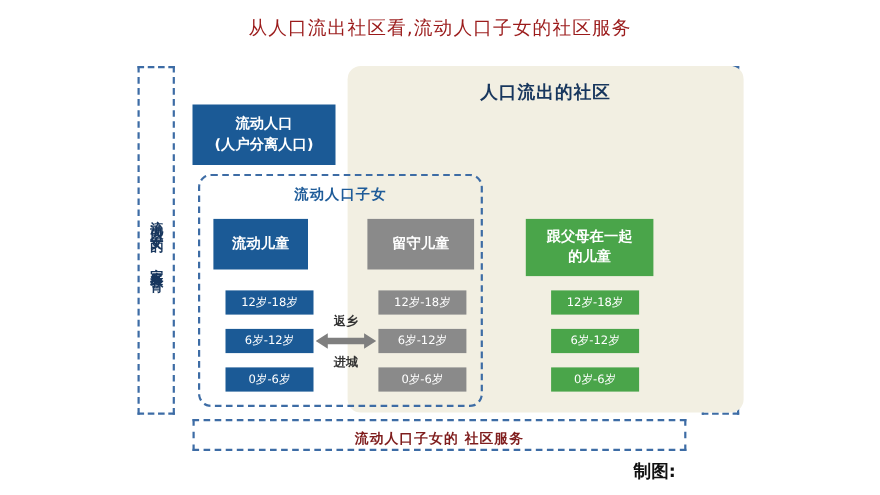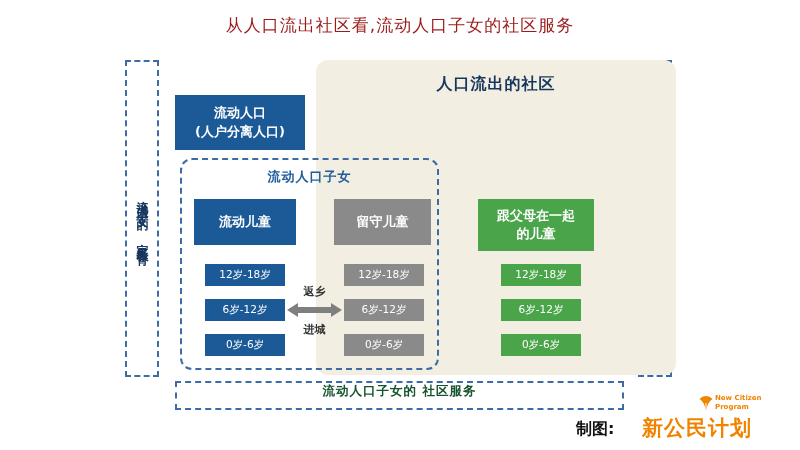--- a/index.html
+++ b/index.html
@@ -41,42 +41,42 @@
   .local-res       { left:478px; top:99px;  width:123px; height:42px; font-size:13px; }
   .children-dashed {
     position:absolute; left:180px; top:158px; width:259px; height:212px;
     border:2px dashed #3d6ca5; border-radius:12px;
   }
   .group-label {
     position:absolute; top:8px; width:100%; text-align:center;
     color:#1f5c99; font-weight:bold; font-size:13px; letter-spacing:1px;
   }
   .col-head { font-size:13px; line-height:1.35; }
-  .migrant-child    { left:194px; top:199px; width:102px; height:46px; }
+  .migrant-child    { left:194px; top:199px; width:86px; height:46px; }
   .leftbehind-child { left:334px; top:199px; width:97px;  height:46px; }
   .with-parents     { left:478px; top:199px; width:116px; height:52px; }
   .age {
     position:absolute; width:80px; height:22px; color:#ffffff;
     font-size:10.5px; font-weight:normal;
     display:flex; align-items:center; justify-content:center;
   }
   .col-a { left:205px; } .col-b { left:344px; } .col-c { left:501px; }
   .row-0 { top:264px; } .row-1 { top:299px; } .row-2 { top:334px; }
   .arrow-label {
     position:absolute; left:287px; width:55px; text-align:center;
     font-size:11px; font-weight:bold; color:#333333;
   }
   .arrow-label.up   { top:284px; }
   .arrow-label.down { top:322px; }
   .arrow-svg { position:absolute; left:287px; top:301px; }
   .bottom-box {
     position:absolute; left:175px; top:381px; width:449px; height:29px;
     border:2px dashed #3d6ca5;
-    display:flex; align-items:flex-start; justify-content:center;
-    color:#14532d; font-weight:bold; font-size:12.5px; letter-spacing:1px;
+    display:flex; align-items:flex-end; justify-content:center;
+    color:#7f1d1d; font-weight:bold; font-size:12.5px; letter-spacing:1px;
   }
   .credit-label { position:absolute; left:576px; top:419px; font-size:16px; font-weight:bold; color:#111111; }
   .logo { position:absolute; left:642px; top:392px; width:125px; height:52px; }
   .brand-en {
     position:absolute; right:0; top:2px; width:52px;
     font-size:7px; line-height:1.25; color:#f08300; font-weight:bold;
   }
   .brand-cn {
     position:absolute; left:0; bottom:2px;
     font-size:21px; color:#f08300; font-weight:bold; letter-spacing:1px;
@@ -138,22 +138,14 @@
     <polygon points="0,9 11,2 11,6 44,6 44,2 55,9 44,16 44,12 11,12 11,16" fill="#7f7f7f"></polygon>
   </svg>
   <div class="arrow-label down">进城</div>
 
   <div class="bottom-box">
     <span>流动人口子女的 社区服务</span>
   </div>
 
   <div class="credit-label">制图:</div>
 
-  <div class="logo">
-    <svg class="leaf" width="20" height="20" viewBox="0 0 20 20">
-      <path d="M10 19 C9 13 7 9 3.5 7 A 8.5 8.5 0 0 1 16.5 7 C13 9 11 13 10 19 Z" fill="#f08300"></path>
-      <path d="M10 19 L10 11" stroke="#ffffff" stroke-width="1" fill="none"></path>
-    </svg>
-    <div class="brand-en">New Citizen Program</div>
-    <div class="brand-cn">新公民计划</div>
-  </div>
 
 </div>
 
 </body></html>

